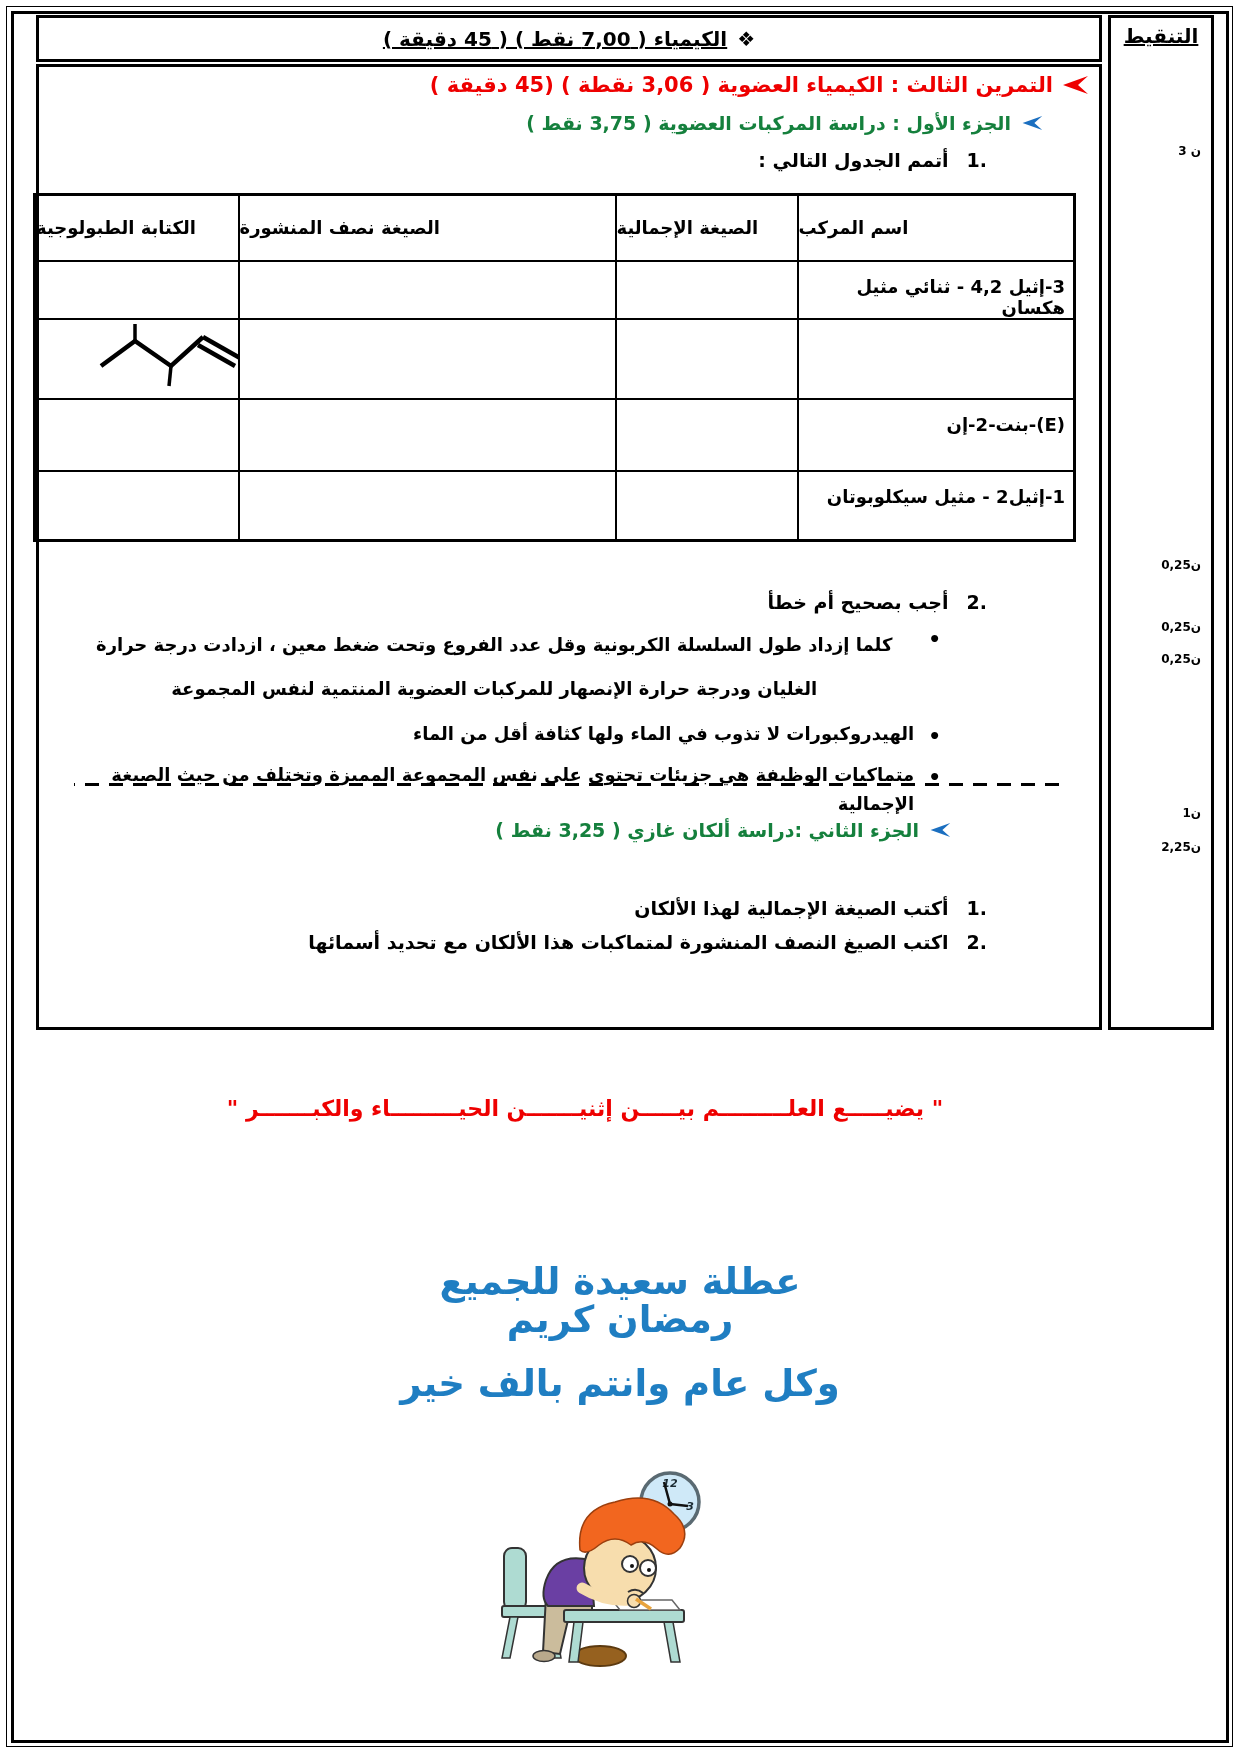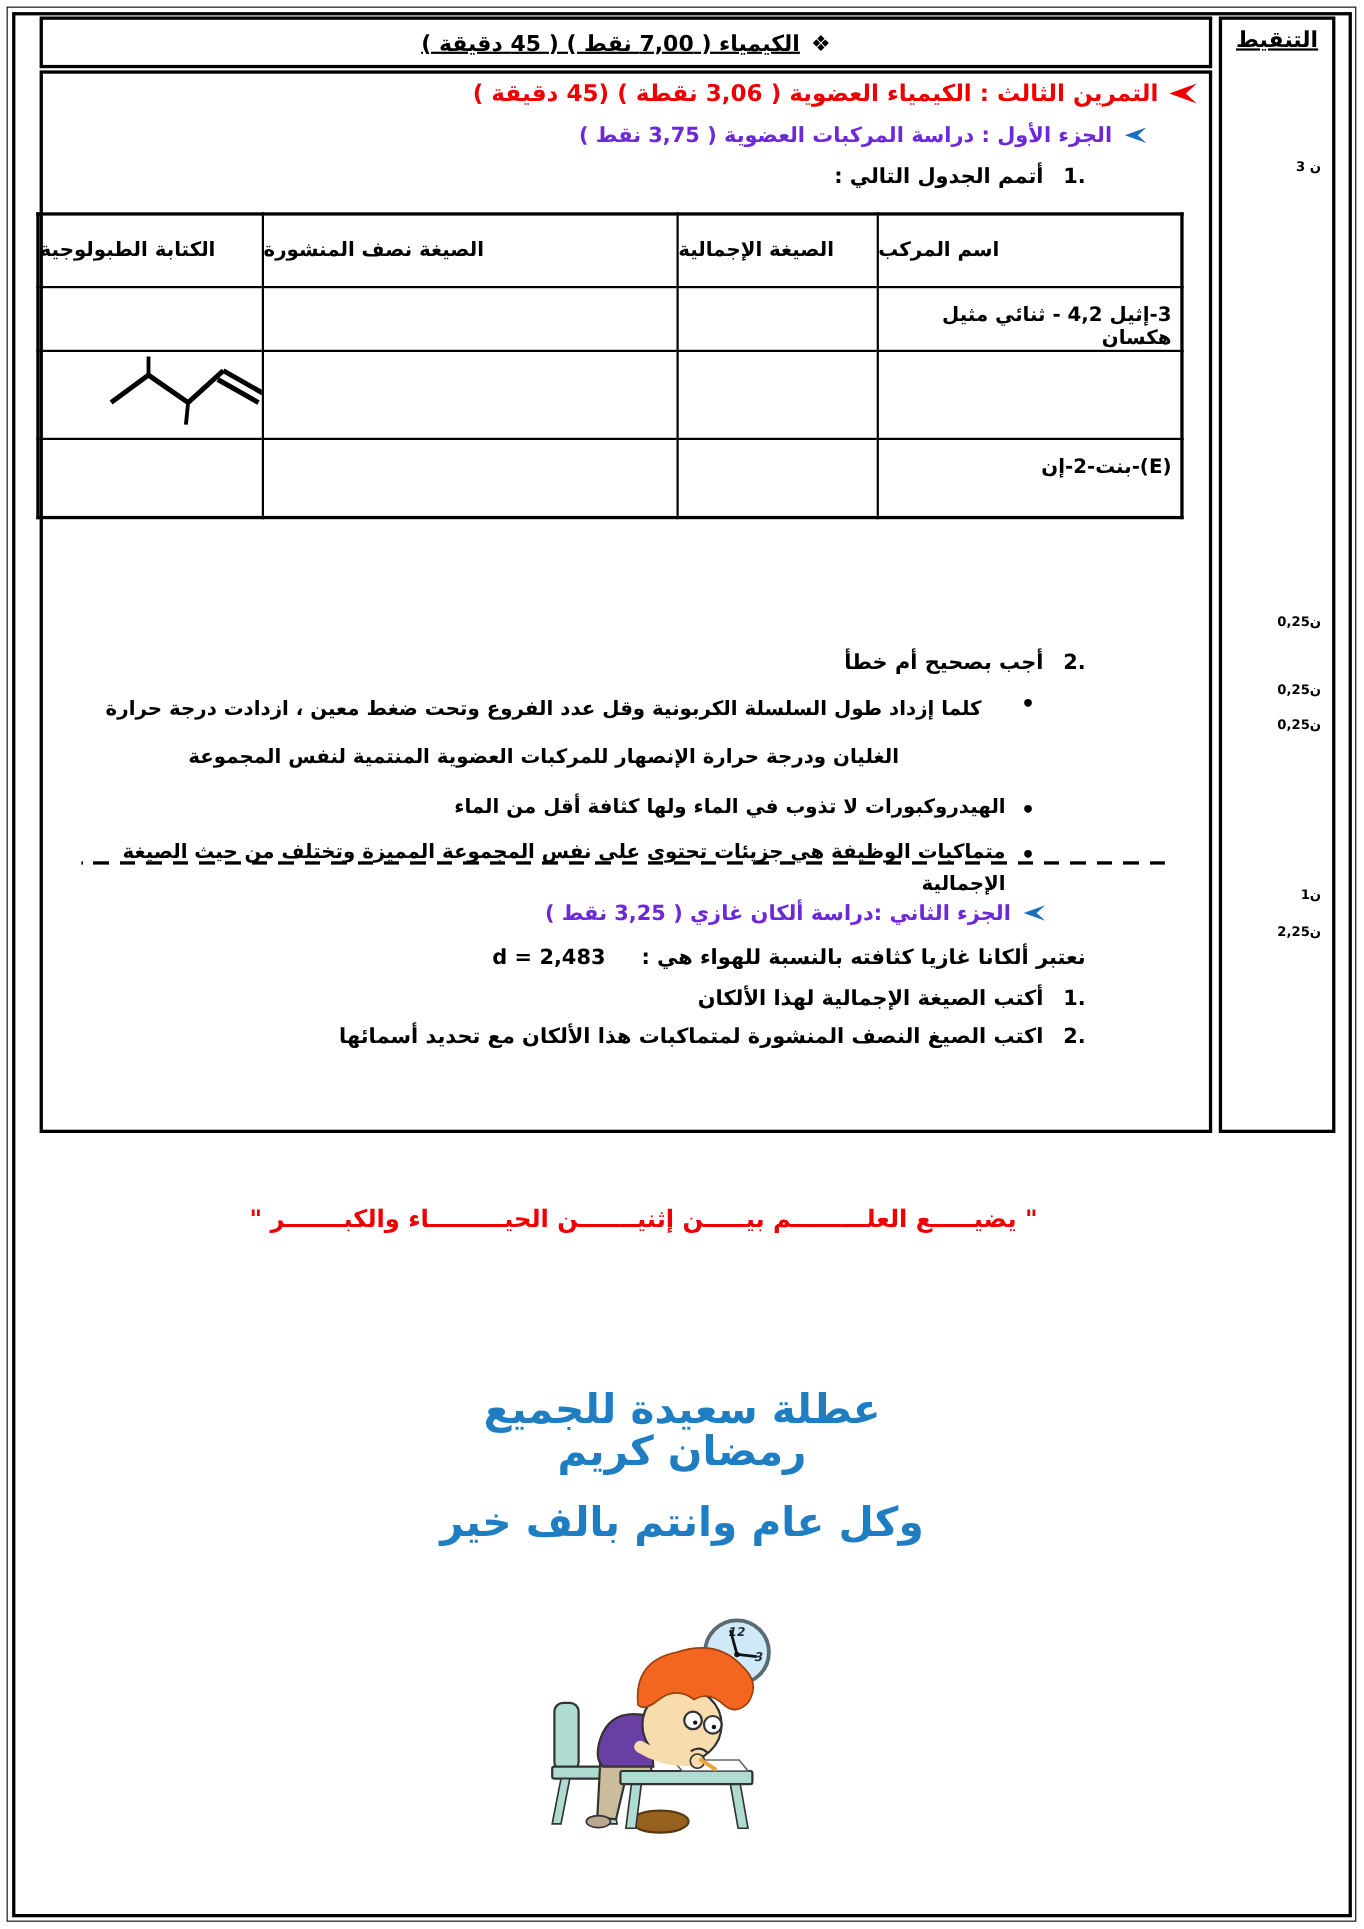--- a/index.html
+++ b/index.html
@@ -36,21 +36,21 @@
   .content-box {
     left:36px; top:64px; width:1066px; height:966px;
     border:3px solid #000; direction:rtl;
   }
   .ex-title {
     top:6px; right:10px; display:flex; align-items:center; gap:8px;
     color:#ee0000; font-size:21px; font-weight:bold; white-space:nowrap;
   }
   .part-heading {
     display:flex; align-items:center; gap:10px;
-    color:#6d28d9; font-size:19px; font-weight:bold; white-space:nowrap;
+    color:#15803d; font-size:19px; font-weight:bold; white-space:nowrap;
   }
   .p1-heading { top:45px; right:56px; }
   .p2-heading { top:752px; right:148px; }
   .q-line { font-size:19px; font-weight:bold; white-space:nowrap; }
   .q-num { display:inline-block; direction:ltr; margin-left:18px; }
   .q1 { top:82px; right:112px; }
   .q2 { top:524px; right:112px; }
   .p2-intro { top:792px; right:112px; }
   .p2-q1 { top:830px; right:112px; }
   .p2-q2 { top:864px; right:112px; }
@@ -175,20 +175,26 @@
           <line x1="137" y1="46" x2="135" y2="66" stroke="#000" stroke-width="3.5"></line>
         </svg>
       </td>
     </tr>
     <tr style="height:72px">
       <td class="name-cell">(E)-بنت-2-إن</td>
       <td class="empty-cell"></td>
       <td class="empty-cell"></td>
       <td class="empty-cell"></td>
     </tr>
+    <tr style="height:70px">
+      <td class="name-cell">1-إثيل2 - مثيل سيكلوبوتان</td>
+      <td class="empty-cell"></td>
+      <td class="empty-cell"></td>
+      <td class="empty-cell"></td>
+    </tr>
   </tbody>
     </table>
 
   <div class="abs q-line q2">
     <span class="q-num">2.</span><span>أجب بصحيح أم خطأ</span>
   </div>
 
   <div class="abs bullets">
     <div class="bullet">
       <span class="dot">•</span>
@@ -208,24 +214,20 @@
 
   <div class="abs part-heading p2-heading">
     <span class="arrow-icon">
       <svg width="22" height="18" viewBox="0 0 28 22">
           <polygon points="27,2 2,11 27,20 17,11" fill="#1b6fc0"></polygon>
         </svg>
     </span>
     <span>الجزء الثاني :دراسة ألكان غازي   ( 3,25 نقط )</span>
   </div>
 
-  <div class="abs q-line p2-intro">
-    <span>نعتبر ألكانا غازيا  كثافته بالنسبة للهواء هي :</span>
-    <span class="density">d = 2,483</span>
-  </div>
 
   <div class="abs q-line p2-q1">
     <span class="q-num">1.</span><span>أكتب الصيغة الإجمالية لهذا الألكان</span>
   </div>
 
   <div class="abs q-line p2-q2">
     <span class="q-num">2.</span><span>اكتب الصيغ النصف المنشورة لمتماكبات هذا الألكان مع تحديد أسمائها</span>
   </div>
 
 </div>

